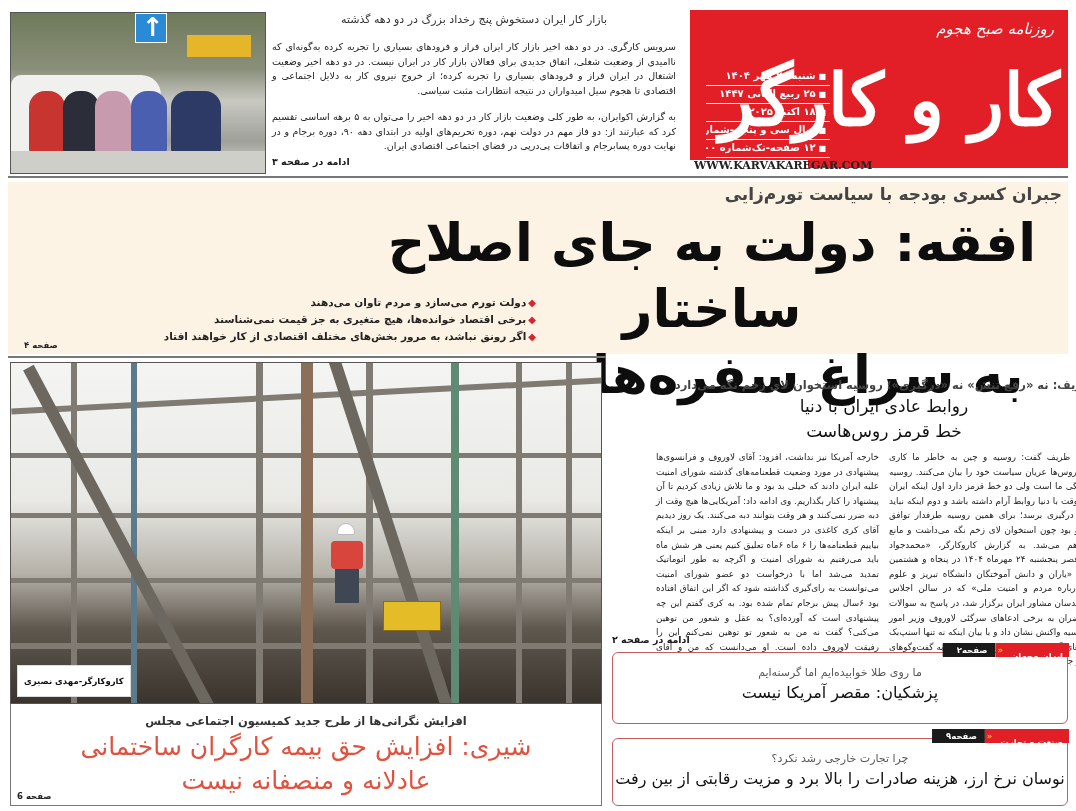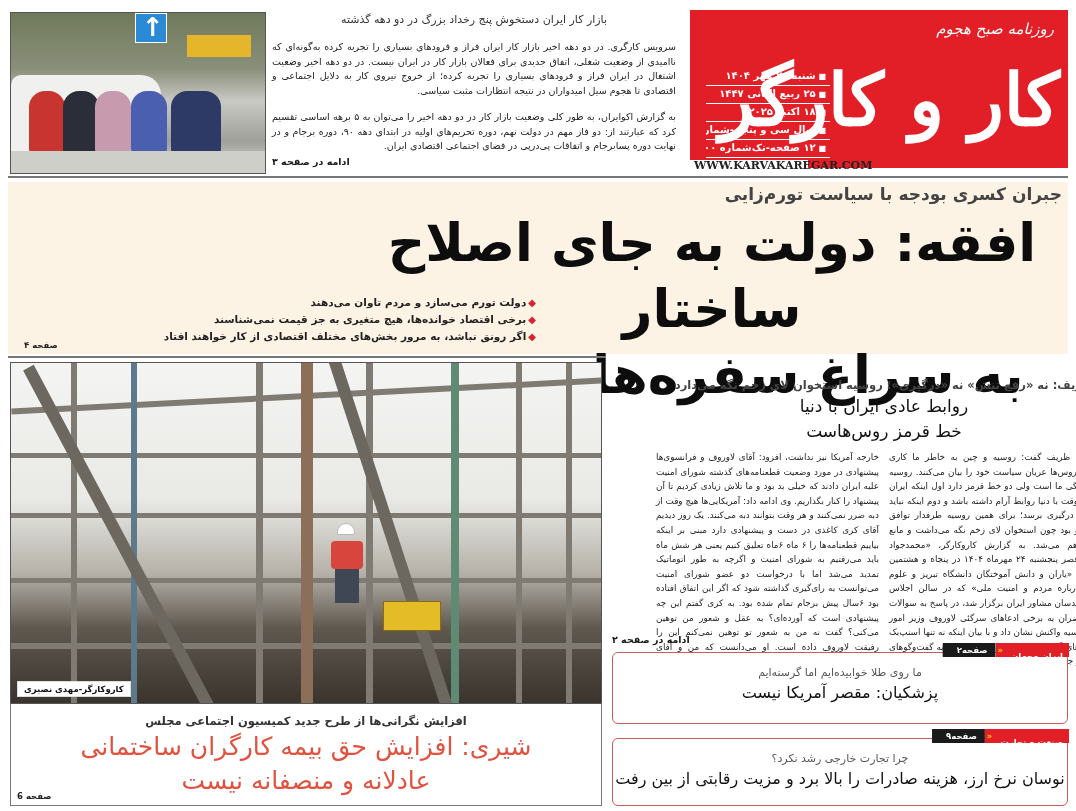--- a/index.html
+++ b/index.html
@@ -46,21 +46,21 @@
 
   
   .main-photo { position: absolute; left: 10px; top: 362px; width: 592px; height: 342px; border: 1px solid #555; overflow: hidden;
     background: linear-gradient(180deg, #f4f4f2 0%, #e9e9e6 40%, #b5b1a8 62%, #5f584f 78%, #3a342e 100%); }
   .mp-bar { position: absolute; background: #7f7a72; }
   .mp-worker { position: absolute; left: 318px; top: 160px; width: 36px; height: 60px; }
   .mp-helmet { position: absolute; left: 8px; top: 0; width: 18px; height: 12px; background: #fff; border-radius: 9px 9px 2px 2px; border: 1px solid #bbb; }
   .mp-shirt { position: absolute; left: 2px; top: 18px; width: 32px; height: 28px; background: #d8453c; border-radius: 4px; }
   .mp-pants { position: absolute; left: 6px; top: 46px; width: 24px; height: 34px; background: #3e4753; }
   .mp-machine { position: absolute; left: 372px; top: 238px; width: 58px; height: 30px; background: #e3bc27; border: 1px solid #8a6d10; }
-  .mp-credit { position: absolute; left: 6px; bottom: 6px; background: #fff; color: #111; font-size: 8.5px; font-weight: bold; padding: 2px 6px; direction: rtl; border: 1px solid #ddd; }
+  .mp-credit { position: absolute; left: 6px; bottom: 6px; background: #fff; color: #111; font-size: 8.5px; font-weight: bold; padding: 10px 6px; direction: rtl; border: 1px solid #ddd; }
 
   
   .bl-story { position: absolute; left: 10px; top: 704px; width: 592px; height: 102px; border: 1px solid #777; border-top: none; direction: rtl; text-align: center; }
   .bl-kicker { font-size: 11.5px; font-weight: bold; color: #333; margin-top: 8px; line-height: 18px; }
   .bl-title { font-size: 25px; color: #e0523f; line-height: 34px; font-weight: normal; }
   .bl-page { position: absolute; left: 6px; bottom: 4px; font-size: 8.5px; font-weight: bold; color: #222; }
 
   
   .rs { position: absolute; left: 612px; top: 376px; width: 456px; direction: rtl; margin-left: 44px; }
   .rs-kicker { font-size: 11.5px; font-weight: bold; color: #444; text-align: center; line-height: 18px; }

